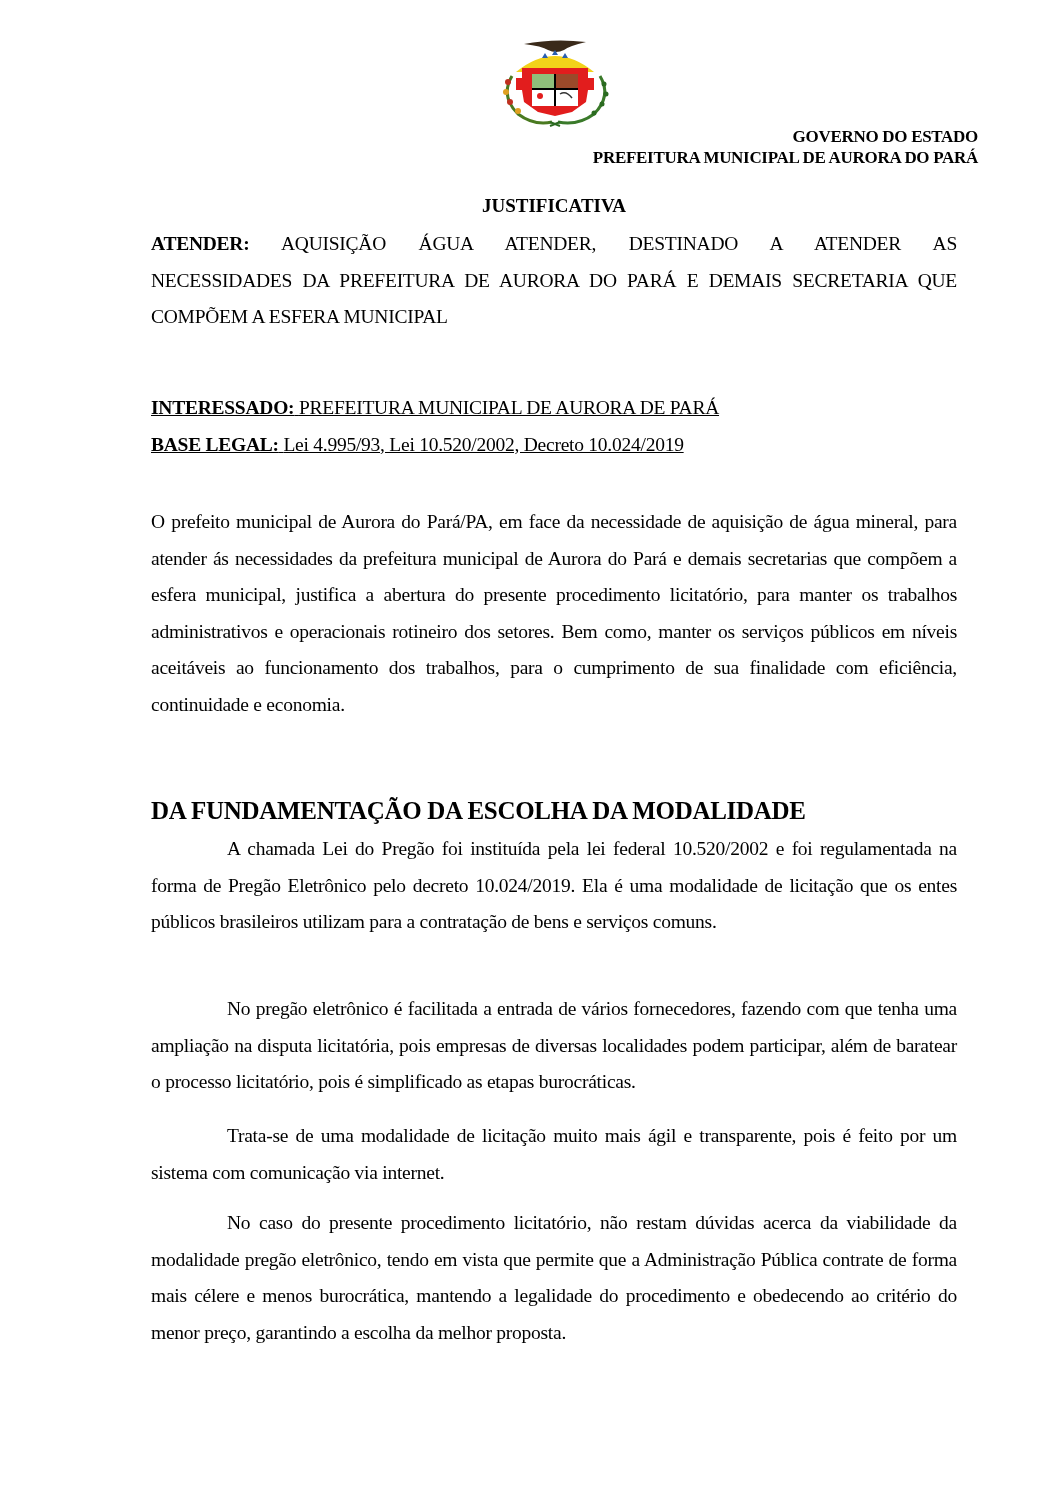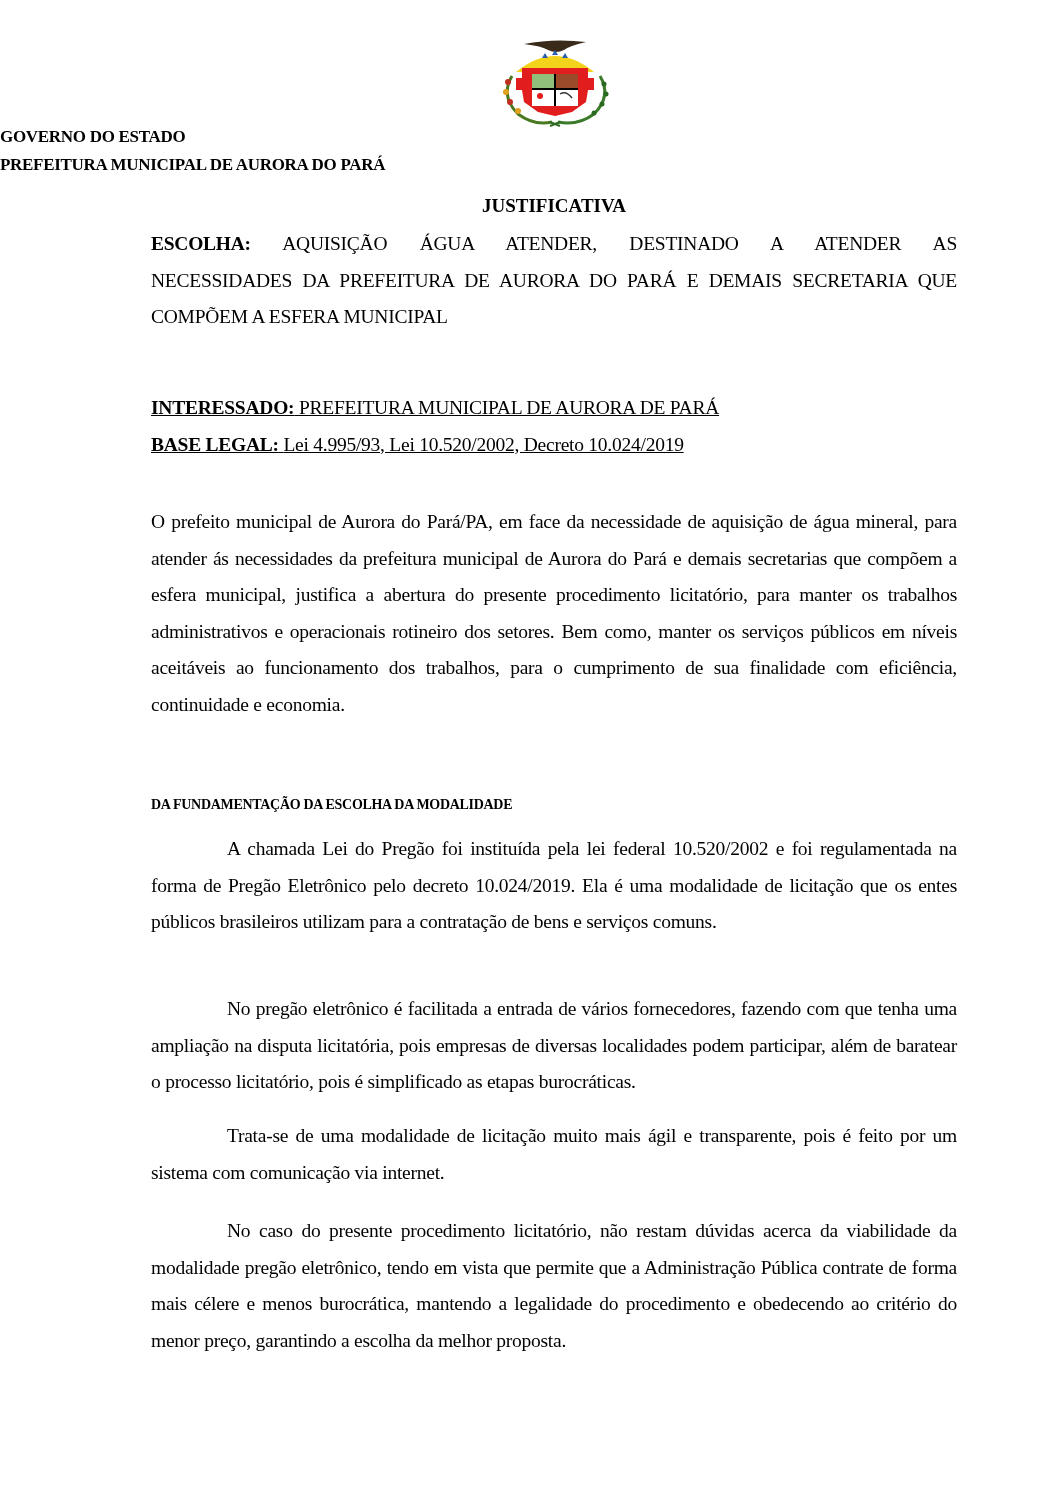--- a/index.html
+++ b/index.html
@@ -1,34 +1,34 @@
 <!DOCTYPE html>
 <html><head>
 <meta charset="utf-8">
 <style>
   html, body { margin: 0; padding: 0; background: #ffffff; }
   body { width: 1058px; height: 1498px; position: relative; overflow: hidden; color: #000; font-family: "Liberation Serif", "DejaVu Serif", serif; }
   .page { position: absolute; left: 0; top: 0; width: 1058px; height: 1498px; }
   .crest { position: absolute; left: 494px; top: 36px; width: 122px; height: 92px; }
-  .hdr { position: absolute; left: 0; width: 978px; text-align: left; font-weight: bold; font-size: 17px; letter-spacing: -0.3px; }
+  .hdr { position: absolute; left: 0; width: 978px; text-align: right; font-weight: bold; font-size: 17px; letter-spacing: -0.3px; }
   .hdr1 { top: 127px; }
-  .hdr2 { top: 148px; margin-top: 7px; }
+  .hdr2 { top: 148px; }
   .title { position: absolute; left: 0; width: 1108px; top: 195px; text-align: center; font-weight: bold; font-size: 19px; }
   .block { position: absolute; left: 151px; width: 806px; font-size: 19.5px; line-height: 36.5px; text-align: justify; letter-spacing: -0.25px; }
   .block b { font-weight: bold; }
   .objeto { top: 226px; text-align-last: left; }
   .objeto .l1 { display: block; text-align: justify; text-align-last: justify; }
   .interessado { top: 390px; }
   .interessado div { height: 36.5px; white-space: nowrap; text-decoration: underline; }
   .p1 { top: 504px; }
-  .section-title { position: absolute; left: 151px; top: 797px; font-weight: bold; font-size: 14px; letter-spacing: -0.3px; }
+  .section-title { position: absolute; left: 151px; top: 797px; font-weight: bold; font-size: 25px; letter-spacing: -0.3px; }
   .p2 { top: 831px; }
   .p3 { top: 991px; }
   .p4 { top: 1118px; }
-  .p5 { top: 1205px; margin-top: 8px; }
+  .p5 { top: 1205px; }
   .indent { text-indent: 76px; }
 </style>
 </head>
 <body>
 
 <div class="page">
 
   <svg class="crest" viewBox="0 0 122 92">
 
     <path d="M30 8 Q60 2 92 6 Q75 10 70 14 Q62 18 54 14 Q48 10 30 8 Z" fill="#3a2a1a"></path>
@@ -62,21 +62,21 @@
     <circle cx="100" cy="77" r="2.5" fill="#2a6a20"></circle>
     <path d="M56 86 L66 90 M66 86 L56 90" stroke="#2a6a20" stroke-width="2"></path>
   </svg>
 
   <div class="hdr hdr1">GOVERNO DO ESTADO</div>
   <div class="hdr hdr2">PREFEITURA MUNICIPAL DE AURORA DO PARÁ</div>
 
   <div class="title">JUSTIFICATIVA</div>
 
   <div class="block objeto">
-    <span class="l1"><b>ESCOLHA:</b> <span>AQUISIÇÃO ÁGUA ATENDER, DESTINADO A ATENDER AS</span></span>
+    <span class="l1"><b>ATENDER:</b> <span>AQUISIÇÃO ÁGUA ATENDER, DESTINADO A ATENDER AS</span></span>
     <span>NECESSIDADES DA PREFEITURA DE AURORA DO PARÁ E DEMAIS SECRETARIA QUE COMPÕEM A ESFERA MUNICIPAL</span>
   </div>
 
   <div class="block interessado">
     <div><b>INTERESSADO:</b> <span>PREFEITURA MUNICIPAL DE AURORA DE PARÁ</span></div>
     <div><b>BASE LEGAL:</b> <span>Lei 4.995/93, Lei 10.520/2002, Decreto 10.024/2019</span></div>
   </div>
 
   <div class="block p1">O prefeito municipal de Aurora do Pará/PA, em face da necessidade de aquisição de água mineral, para atender ás necessidades da prefeitura municipal de Aurora do Pará e demais secretarias que compõem a esfera municipal, justifica a abertura do presente procedimento licitatório, para manter os trabalhos administrativos e operacionais rotineiro dos setores. Bem como, manter os serviços públicos em níveis aceitáveis ao funcionamento dos trabalhos, para o cumprimento de sua finalidade com eficiência, continuidade e economia.</div>
 

